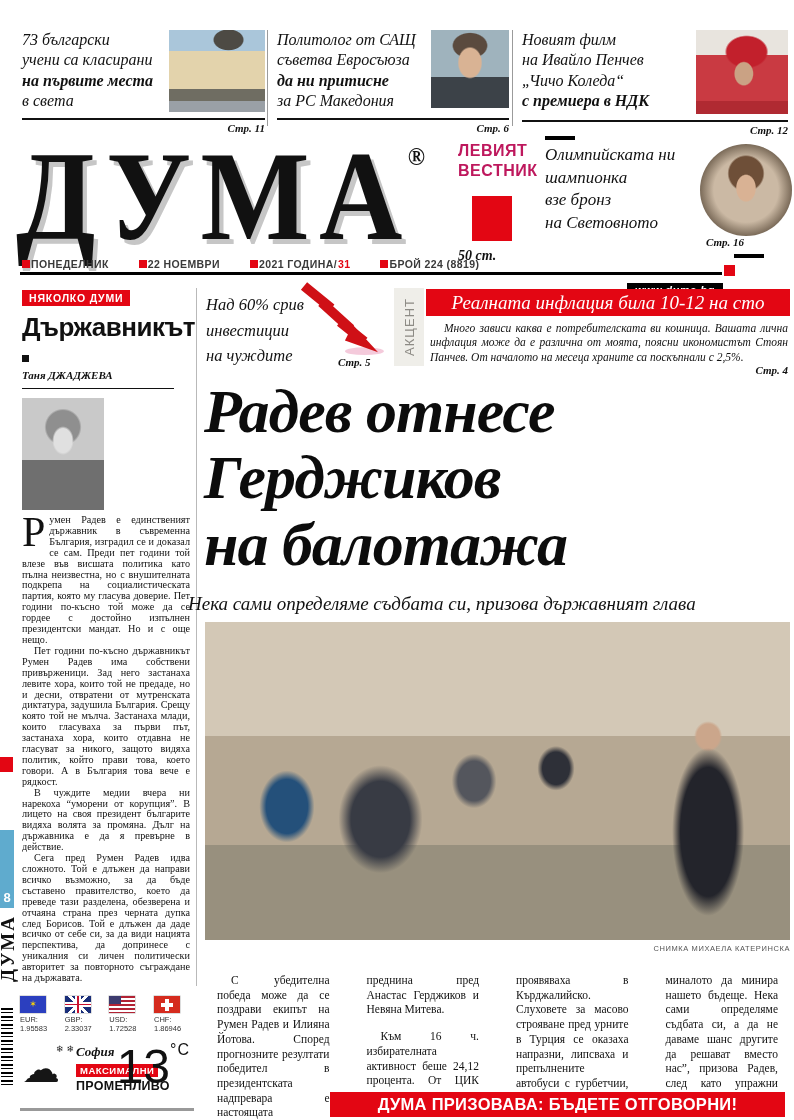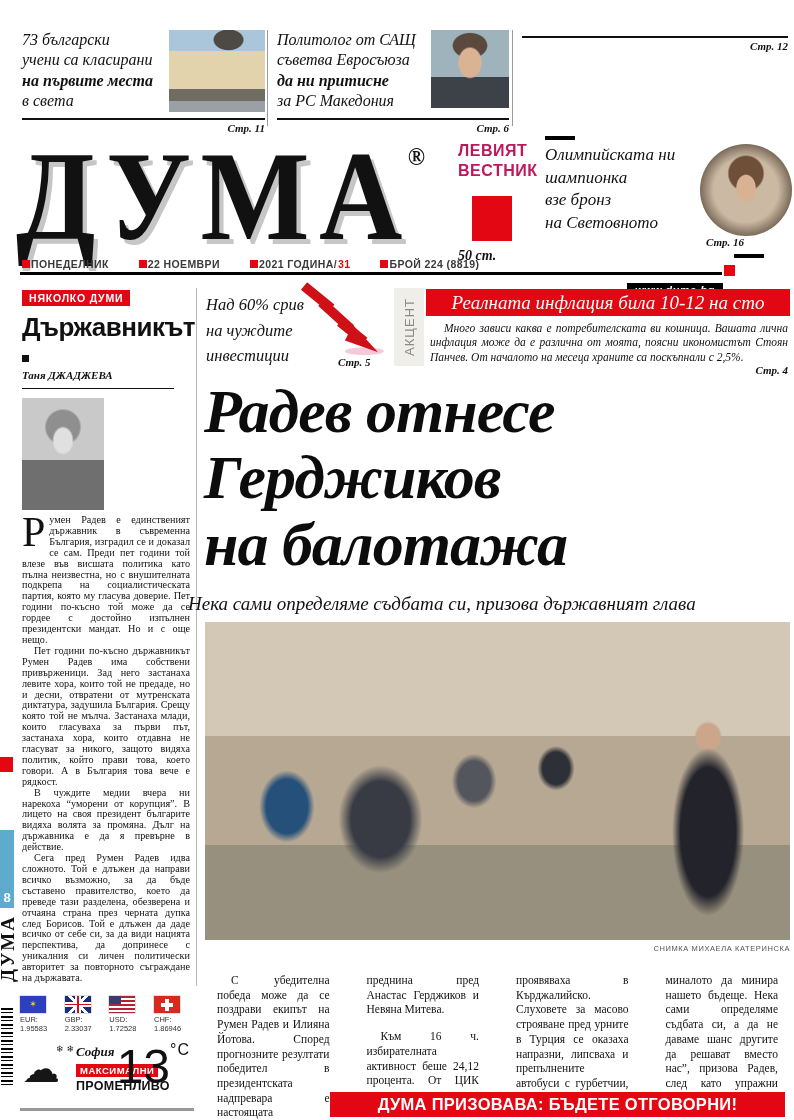--- a/index.html
+++ b/index.html
@@ -194,20 +194,29 @@
         <div class="b">да ни притисне</div>
         <div>за РС Македония</div>
       </div>
       <div class="ph ph-portrait"></div>
     </div>
     <div class="teaser-rule"></div>
     <div class="teaser-page">Стр. 6</div>
   </div>
 
   <div class="teaser" style="left:522px;width:266px;">
+    <div class="teaser-inner">
+      <div class="teaser-text">
+        <div>Новият филм</div>
+        <div>на Ивайло Пенчев</div>
+        <div>„Чичо Коледа“</div>
+        <div class="b">с премиера в НДК</div>
+      </div>
+      <div class="ph ph-redhat"></div>
+    </div>
     <div class="teaser-rule"></div>
     <div class="teaser-page">Стр. 12</div>
   </div>
 
   <div class="vdiv" style="left:267px;top:30px;height:96px;"></div>
   <div class="vdiv" style="left:512px;top:30px;height:96px;"></div>
 
   <div class="logo"><span>ДУМА</span><span class="reg">®</span></div>
   <div class="tagline">
     <div>ЛЕВИЯТ</div>
@@ -303,22 +312,22 @@
 
   <div class="strip-red"></div>
   <div class="strip-blue">
       <span>8</span>
     </div>
   <div class="strip-logo">ДУМА</div>
   <div class="strip-barcode"></div>
 
   <div class="invest">
     <div>Над 60% срив</div>
+    <div>инвестиции</div>
     <div>на чуждите</div>
-    <div>инвестиции</div>
   </div>
   <svg class="arrow-svg" viewBox="0 0 95 78">
     <ellipse cx="70" cy="71" rx="20" ry="4" fill="#f0b4cc" opacity="0.7"></ellipse>
     <path d="M8 4 L36 27 L26 21 L56 48 L45 41 L70 61" fill="none" stroke="#cf1016" stroke-width="10"></path>
     <polygon points="58,44 84,72 50,60" fill="#cf1016"></polygon>
   </svg>
   <div class="invest-page">Стр. 5</div>
 
   <div class="accent-label">
       <span>АКЦЕНТ</span>

